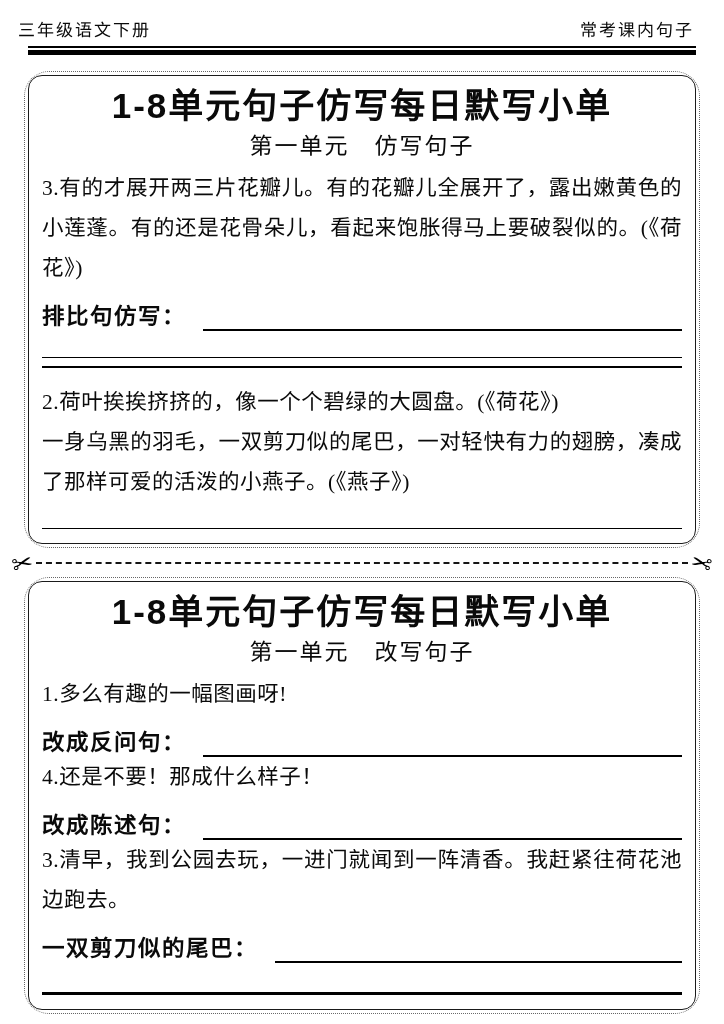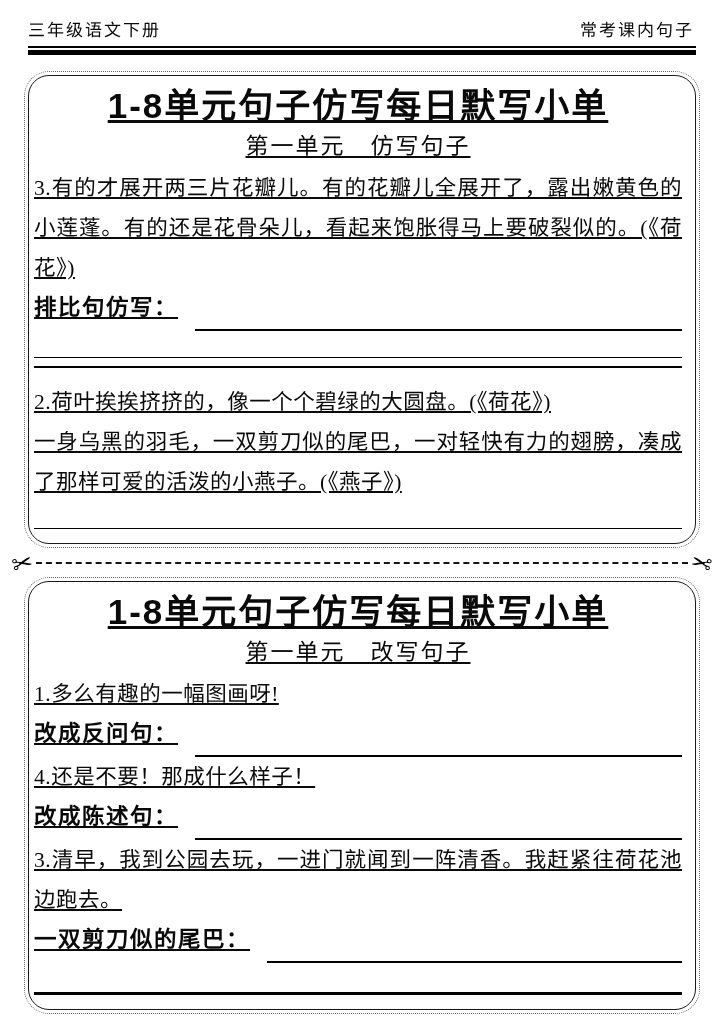--- a/index.html
+++ b/index.html
@@ -10,40 +10,39 @@
     font-family: "Liberation Serif", "DejaVu Serif", serif;
     overflow: hidden;
     position: relative;
   }
 
   
   .page-header {
     display: flex;
     justify-content: space-between;
     align-items: flex-end;
-    padding: 16px 30px 4px 28px;
+    padding: 16px 30px 4px 18px;
     font-size: 17px;
     letter-spacing: 2px;
   }
   .header-rule-thin  { height: 2px; background: #000; margin: 1px 28px 0; }
   .header-rule-thick { height: 5px; background: #000; margin: 2px 28px 0; }
 
   
   .card {
     margin: 16px 24px 0;
     border: 1.5px dotted #666;
     border-radius: 25px;
     padding: 3px;
     background: #fff;
   }
   .card-inner {
     border: 1.6px solid #1a1a1a;
-    border-radius: 21px;
-    padding: 6px 13px 14px 5px;
-    text-decoration: underline;
+    border-radius: 14px;
+    padding: 6px 13px 14px 13px;
   }
 
   .card-title {
     text-align: center;
     font-family: "Liberation Sans", "DejaVu Sans", sans-serif;
     font-weight: 900;
     font-size: 35px;
     line-height: 48px;
     letter-spacing: 2px;
     white-space: nowrap;
@@ -58,20 +57,21 @@
 
   .ex-text {
     font-size: 21.5px;
     line-height: 40px;
     letter-spacing: 0.5px;
     text-align: justify;
   }
 
   .answer-row {
     display: flex;
+    align-items: flex-end;
     height: 42px;
     margin-top: 1px;
     gap: 8px;
   }
   .answer-label {
     font-family: "Liberation Sans", "DejaVu Sans", sans-serif;
     font-weight: bold;
     font-size: 22.5px;
     letter-spacing: 1.5px;
     white-space: nowrap;

